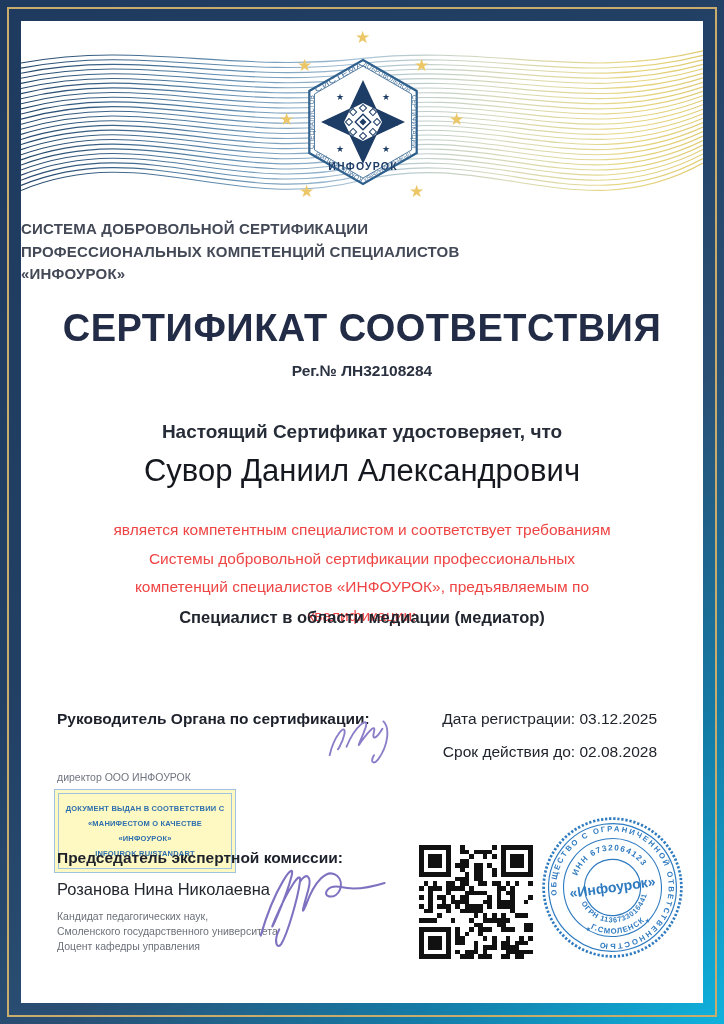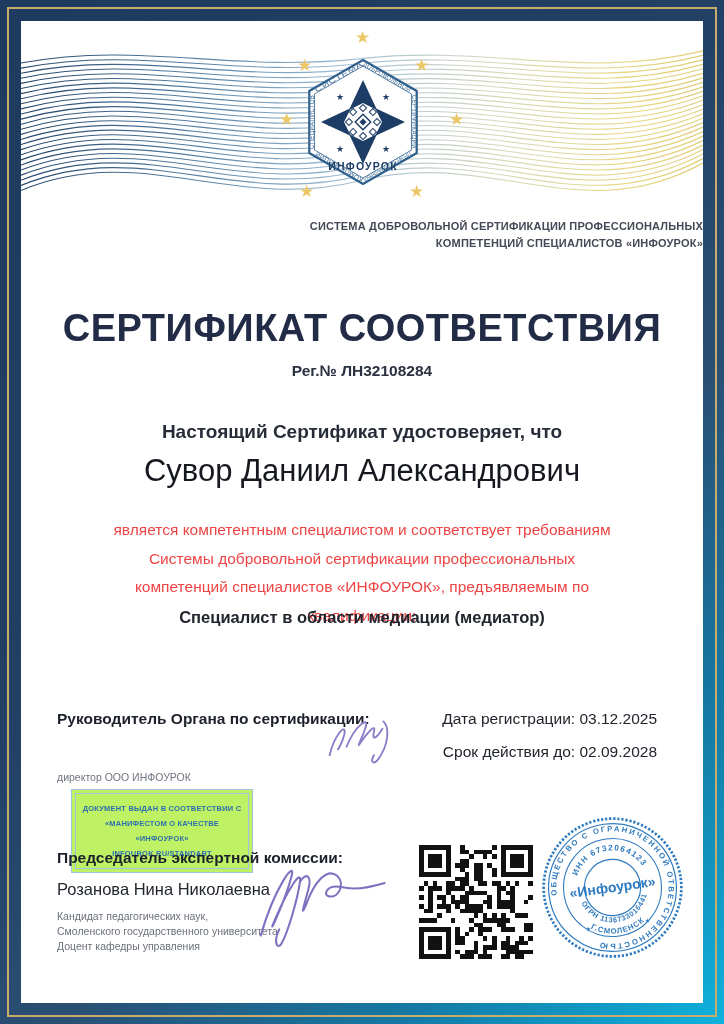--- a/index.html
+++ b/index.html
@@ -19,22 +19,22 @@
   .page{
     position:relative;
     width:100%;height:100%;
     background:#ffffff;
     overflow:hidden;
   }
   .abs{position:absolute;}
   .waves{position:absolute;top:12px;left:0;width:682px;height:195px;}
   .badge{position:absolute;left:267px;top:19px;width:150px;height:165px;}
   .gold-star{position:absolute;font-size:17px;color:#ecc768;line-height:1;}
-  .hdr-main{position:absolute;top:197px;left:0;right:0;text-align:right;
-    font-size:11px;font-weight:bold;color:#434956;line-height:1.5;letter-spacing:.2px;}
+  .hdr-main{position:absolute;top:197px;left:0;right:0;text-align:left;
+    font-size:15px;font-weight:bold;color:#434956;line-height:1.5;letter-spacing:.2px;}
   .hdr-main span{display:inline-block;max-width:470px;}
   .hdr-org{position:absolute;top:236px;left:0;right:0;text-align:center;
     font-size:11.5px;color:#6e737c;line-height:1.6;}
   .hdr-org span{display:inline-block;max-width:500px;}
   .title{position:absolute;top:286px;left:0;right:0;margin:0;text-align:center;
     font-size:38px;font-weight:bold;color:#222c46;letter-spacing:.5px;}
   .reg{position:absolute;top:341px;left:0;right:0;text-align:center;
     font-size:15.5px;font-weight:bold;color:#2a3140;}
   .intro{position:absolute;top:400px;left:0;right:0;text-align:center;
     font-size:19px;font-weight:bold;color:#272d38;}
@@ -45,22 +45,22 @@
   .body-par span{display:inline-block;max-width:505px;}
   .qualification{position:absolute;top:587px;left:0;right:0;text-align:center;
     font-size:16.5px;font-weight:bold;color:#20252e;}
   .role{font-size:15.5px;font-weight:bold;color:#1c212b;}
   .sig-name{font-size:16.5px;color:#23272e;}
   .sig-pos{font-size:10.5px;color:#707580;}
   .creds{font-size:10.5px;color:#6c717a;line-height:1.45;}
   .dates{position:absolute;top:689px;right:46px;text-align:right;
     font-size:15.5px;color:#20242c;}
   .dates div{margin-bottom:15px;}
-  .quality-box{position:absolute;left:50px;top:768px;width:182px;
-    border:1px solid #9fc2dd;padding:3px;background:#bef264;}
+  .quality-box{position:absolute;left:33px;top:768px;width:182px;
+    border:1px solid #9fc2dd;padding:3px;background:#fef9c3;}
   .quality-box-inner{border:1px solid #9fc2dd;padding:7px 6px;text-align:center;
     font-size:7.5px;font-weight:bold;color:#2e6fad;line-height:2.0;letter-spacing:.2px;}
   .qr{position:absolute;left:398px;top:824px;width:114px;height:114px;}
   .seal{position:absolute;left:519px;top:794px;width:145px;height:145px;
     transform:rotate(-8deg);opacity:.95;}
   .sig-stroke{position:absolute;}
 </style>
 </head>
 <body>
 
@@ -182,21 +182,21 @@
     <div class="abs role" style="left:36px;top:828px;">Председатель экспертной комиссии:</div>
     <div class="abs sig-name" style="left:36px;top:859px;">Розанова Нина Николаевна</div>
     <div class="abs creds" style="left:36px;top:888px;">
       <div>Кандидат педагогических наук,</div>
       <div>Смоленского государственного университета</div>
       <div>Доцент кафедры управления</div>
     </div>
 
     <div class="dates">
       <div>Дата регистрации: 03.12.2025</div>
-      <div>Срок действия до: 02.09.2028</div>
+      <div>Срок действия до: 02.08.2028</div>
     </div>
 
     <svg class="sig-stroke" style="left:302px;top:692px;width:85px;height:58px;" viewBox="0 0 80 55">
       <path d="M6 40 C10 22,22 8,20 20 C18 30,10 40,16 31 M22 32 C30 12,44 2,40 14 C36 26,30 36,36 27 C44 16,50 10,48 18 C46 26,50 25,56 15 M57 8 C63 14,62 30,52 44 C48 49,44 47,48 40" fill="none" stroke="#8b7dc8" stroke-width="1.8" stroke-linecap="round"></path>
     </svg>
     <svg class="sig-stroke" style="left:225px;top:832px;width:145px;height:95px;" viewBox="0 0 140 92">
       <path d="M14 80 C28 32,48 6,44 22 C38 46,18 88,28 64 C40 36,54 14,52 28 C50 44,40 78,34 88 C30 94,26 86,32 74 M52 28 C58 18,64 22,60 36 C56 50,52 64,58 50 C66 28,78 14,88 22 C96 29,90 44,80 42 C74 41,78 30,92 33 C104 36,118 34,134 29" fill="none" stroke="#7e72c0" stroke-width="2" stroke-linecap="round"></path>
     </svg>
 
     <svg id="qr" class="qr" viewBox="0 0 25 25" shape-rendering="crispEdges">

